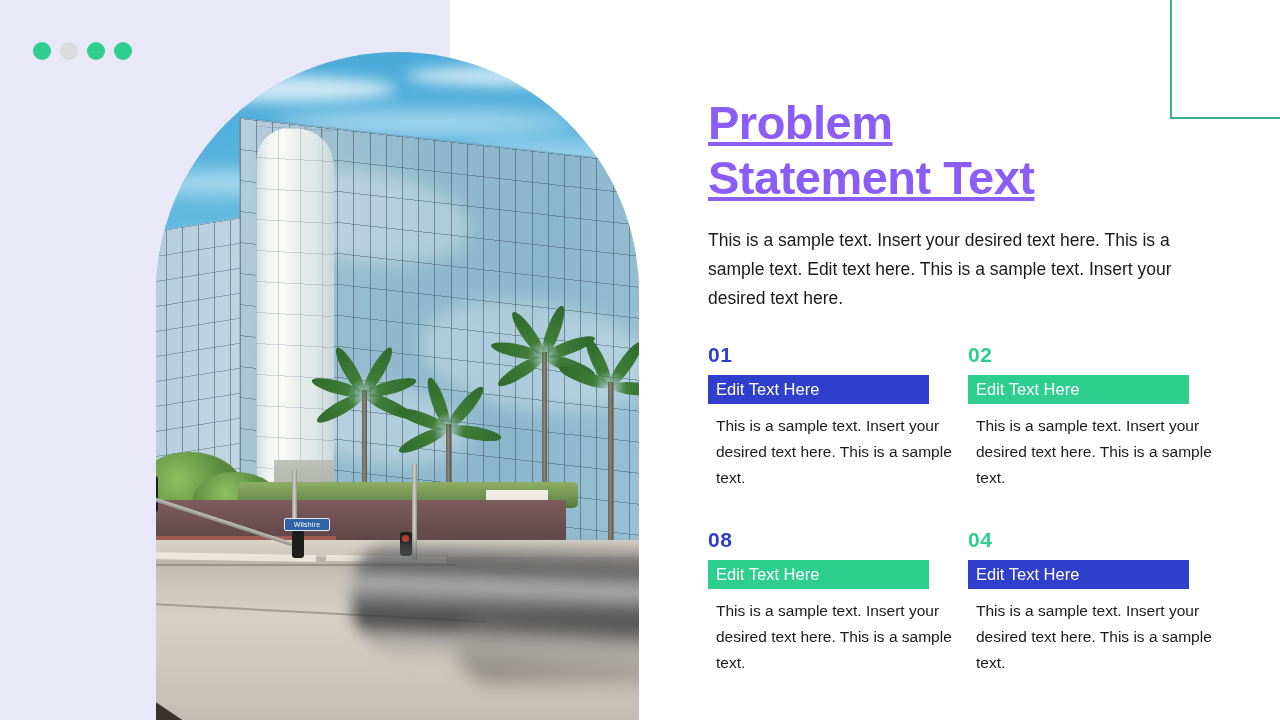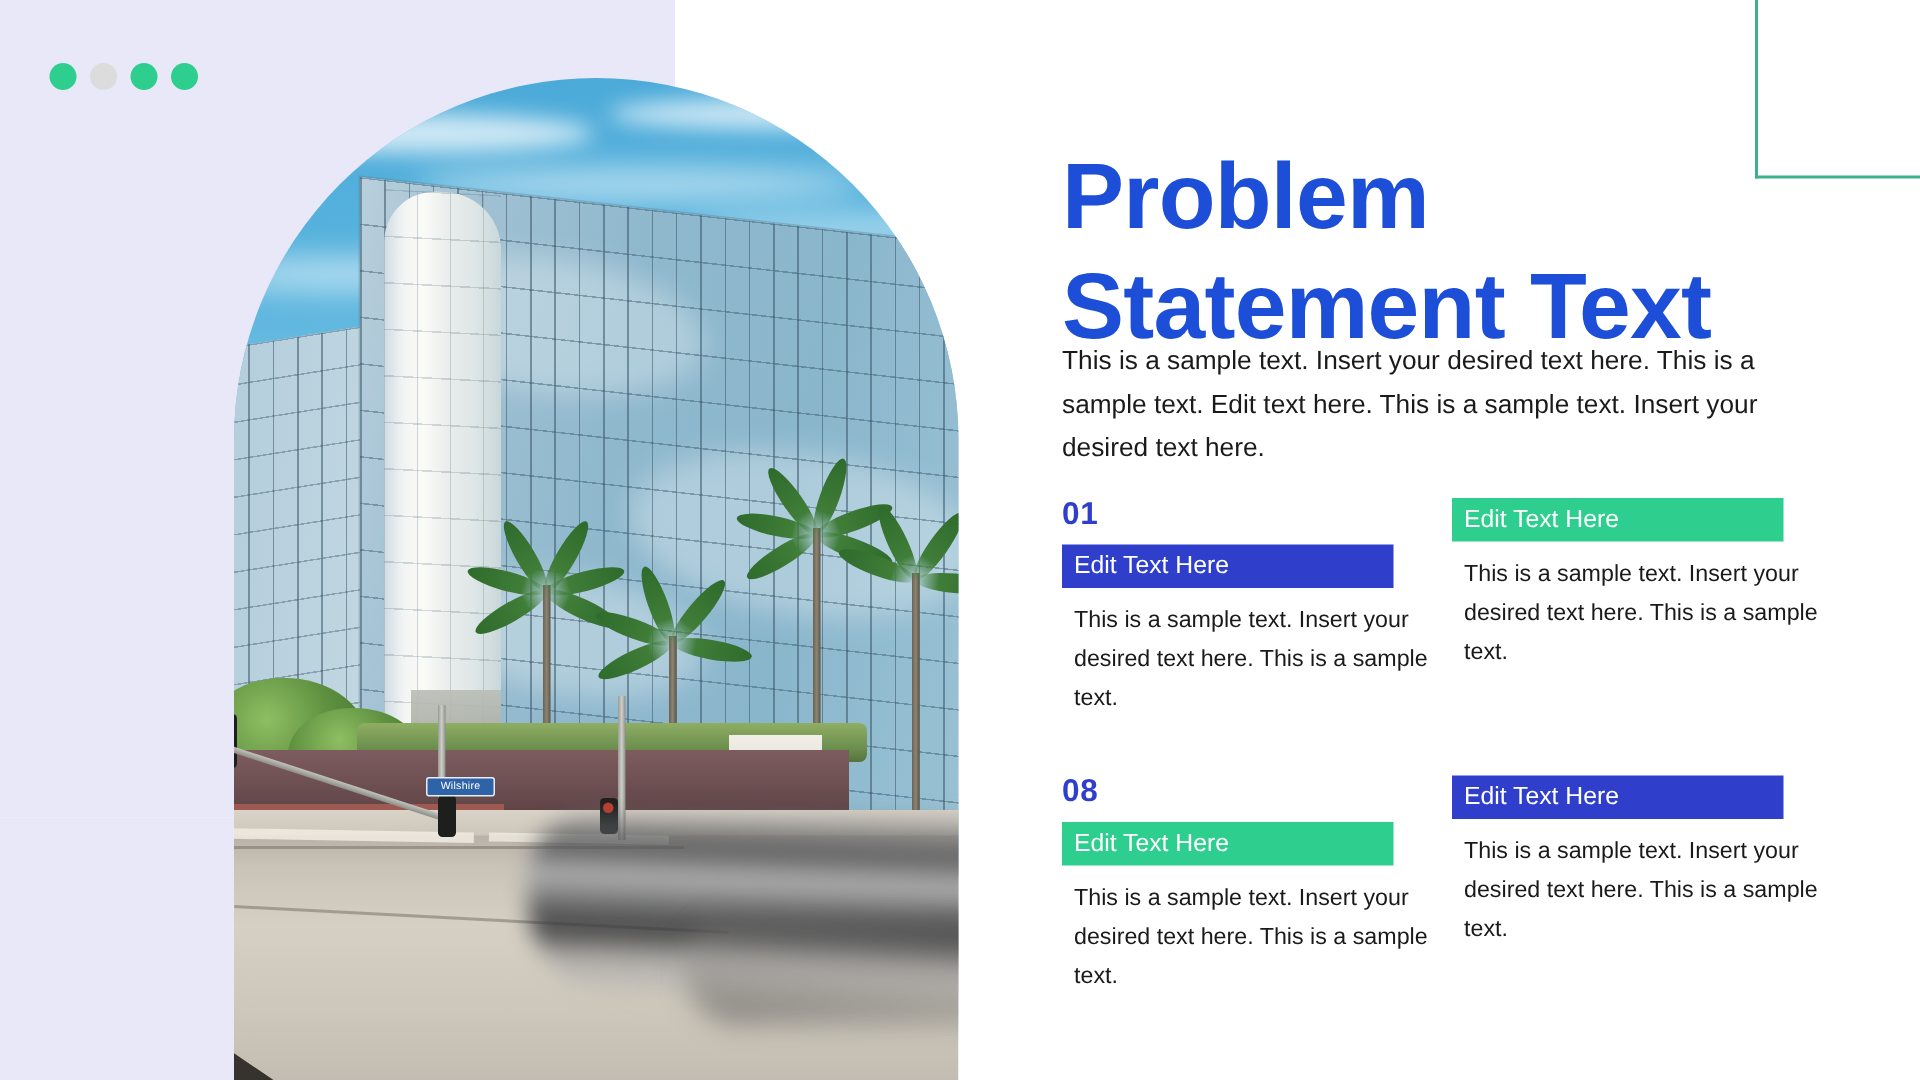--- a/index.html
+++ b/index.html
@@ -191,29 +191,30 @@
     border-radius:50px 10px 10px 50px;
   }
   .road-line {
     position:absolute; height:2px; background:rgba(120,114,104,.55);
   }
 
   
   .content { position:absolute; left:708px; top:0; width:560px; height:720px; }
   .title {
     position:absolute; left:0; top:95px; width:470px;
-    font-size:62px; line-height:1.18; font-weight:bold; color:#1d4ed8;
+    font-size:47px; line-height:1.18; font-weight:bold; color:#8b5cf6;
     letter-spacing:-.5px;
+    text-decoration:underline;
   }
   .intro {
     position:absolute; left:0; top:226px; width:480px;
     font-size:17.5px; line-height:1.65; color:#1a1a1a;
   }
 
-  .grid-items { position:absolute; left:0; top:332px; width:520px; }
+  .grid-items { position:absolute; left:0; top:344px; width:520px; }
   .row { display:flex; gap:0; }
   .item { width:277px; }
   .num {
     font-size:21px; font-weight:bold; line-height:1; margin-bottom:10px;
     letter-spacing:.5px;
   }
   .bar {
     width:221px; height:29px; display:flex; align-items:center;
     padding-left:8px; color:#ffffff; font-size:16.5px;
     margin-bottom:9px;
@@ -349,31 +350,33 @@
     <div class="intro">This is a sample text. Insert your desired text here. This is a sample text. Edit text here. This is a sample text. Insert your desired text here.</div>
 
     <div class="grid-items">
       <div class="row">
         <div class="item">
           <div class="num" style="color: rgb(47, 63, 204);">01</div>
           <div class="bar" style="background: rgb(47, 63, 204);">Edit Text Here</div>
           <div class="desc">This is a sample text. Insert your desired text here. This is a sample text.</div>
         </div>
         <div class="item">
+          <div class="num" style="color: rgb(46, 207, 142);">02</div>
           <div class="bar" style="background: rgb(46, 207, 142);">Edit Text Here</div>
           <div class="desc">This is a sample text. Insert your desired text here. This is a sample text.</div>
         </div>
       </div>
 
       <div class="row row2">
         <div class="item">
           <div class="num" style="color: rgb(47, 63, 204);">08</div>
           <div class="bar" style="background: rgb(46, 207, 142);">Edit Text Here</div>
           <div class="desc">This is a sample text. Insert your desired text here. This is a sample text.</div>
         </div>
         <div class="item">
+          <div class="num" style="color: rgb(46, 207, 142);">04</div>
           <div class="bar" style="background: rgb(47, 63, 204);">Edit Text Here</div>
           <div class="desc">This is a sample text. Insert your desired text here. This is a sample text.</div>
         </div>
       </div>
     </div>
   </div>
 </div>
 
 </body></html>

